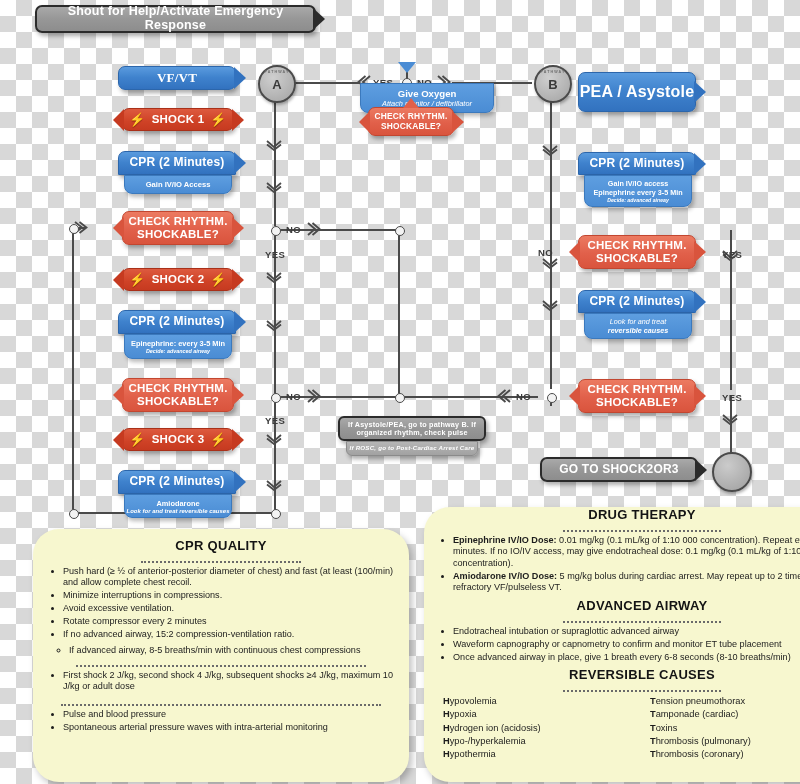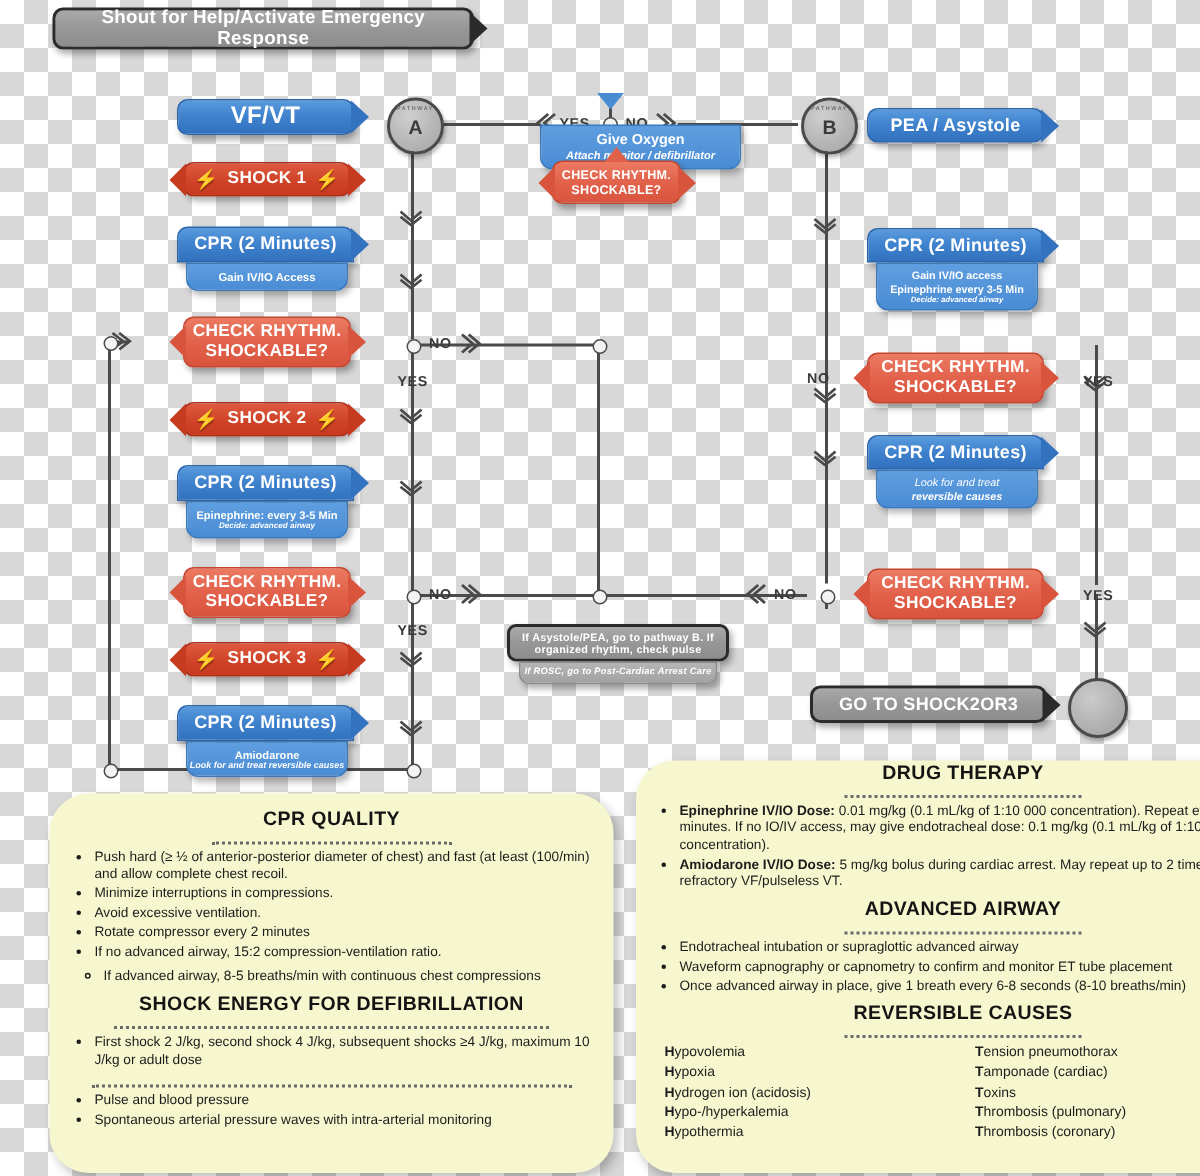--- a/index.html
+++ b/index.html
@@ -329,26 +329,26 @@
     <span>B</span>
   </div>
   <div class="bigdot" style="left:712px;top:452px;"></div>
 
   <div class="flag gray" style="left:35px;top:5px;width:281px;height:28px;font-size:12.5px;">
     <span>Shout for Help/Activate Emergency Response</span>
   </div>
 
   <div class="blue-sub" style="left:360px;top:35px;width:132px;height:28px;margin-top:48px;">
     <span style="font-size:9.6px;font-weight:bold;">Give Oxygen</span>
-    <span style="font-size:7.4px;font-style:italic;font-weight:bold;">Attach monitor / defibrillator</span>
+    <span style="font-size:7.4px;font-style:italic;font-weight:normal;">Attach monitor / defibrillator</span>
   </div>
 
   <div class="abs" style="left:398px;top:62px;width:0;height:0;border-left:9px solid transparent;border-right:9px solid transparent;border-top:11px solid #4a8cd4;"></div>
 
-  <div class="flag blue" style="left:118px;top:66px;width:118px;height:24px;font-size:16px;">
+  <div class="flag blue" style="left:118px;top:66px;width:118px;height:24px;font-size:13px;font-family:Liberation Serif, serif;">
     <span>VF/VT</span>
   </div>
 
   <div class="flag darkred notch" style="left:122px;top:108px;width:112px;height:23px;font-size:11.5px;">
     <span class="bolt left">⚡</span>
     <span>SHOCK 1</span>
     <span class="bolt right">⚡</span>
   </div>
 
   <div class="flag blue" style="left:118px;top:151px;width:118px;height:24px;font-size:12px;border-radius:7px 7px 0 0;">
@@ -404,21 +404,21 @@
   <div class="abs" style="left:403px;top:98px;width:0;height:0;border-left:8px solid transparent;border-right:8px solid transparent;border-bottom:10px solid #e1604a;"></div>
 
   <div class="flag gray notip" style="left:338px;top:416px;width:148px;height:25px;font-size:7.2px;flex-direction:column;border-radius:6px;">
     <span>If Asystole/PEA, go to pathway B. If</span>
     <span>organized rhythm, check pulse</span>
   </div>
   <div class="flag grayplain notip" style="left:346px;top:441px;width:132px;height:15px;font-size:6.2px;font-style:italic;border-radius:0 0 6px 6px;">
     <span>If ROSC, go to Post-Cardiac Arrest Care</span>
   </div>
 
-  <div class="flag blue" style="left:578px;top:72px;width:118px;height:23px;font-size:12px;">
+  <div class="flag blue" style="left:578px;top:72px;width:118px;height:40px;font-size:16px;">
     <span>PEA / Asystole</span>
   </div>
 
   <div class="flag blue" style="left:578px;top:152px;width:118px;height:23px;font-size:12px;border-radius:7px 7px 0 0;">
     <span>CPR (2 Minutes)</span>
   </div>
   <div class="blue-sub" style="left:584px;top:175px;width:106px;height:30px;">
     <span style="font-size:7.2px;font-weight:bold;">Gain IV/IO access</span>
     <span style="font-size:7.2px;font-weight:bold;">Epinephrine every 3-5 Min</span>
     <span style="font-size:5.2px;font-style:italic;font-weight:bold;">Decide: advanced airway</span>
@@ -456,21 +456,20 @@
       <li>Push hard (≥ ½ of anterior-posterior diameter of chest) and fast (at least (100/min) and allow complete chest recoil.</li>
       <li>Minimize interruptions in compressions.</li>
       <li>Avoid excessive ventilation.</li>
       <li>Rotate compressor every 2 minutes</li>
       <li>If no advanced airway, 15:2 compression-ventilation ratio.</li>
     </ul>
     <ul class="sub">
       <li>If advanced airway, 8-5 breaths/min with continuous chest compressions</li>
     </ul>
 
-    <h3 style="margin-top:5px;">SHOCK ENERGY FOR DEFIBRILLATION</h3>
     <div class="dots" style="width:290px;"></div>
     <ul>
       <li>First shock 2 J/kg, second shock 4 J/kg, subsequent shocks ≥4 J/kg, maximum 10 J/kg or adult dose</li>
     </ul>
 
     <div class="dots" style="width:320px;"></div>
     <ul>
       <li>Pulse and blood pressure</li>
       <li>Spontaneous arterial pressure waves with intra-arterial monitoring</li>
     </ul>

